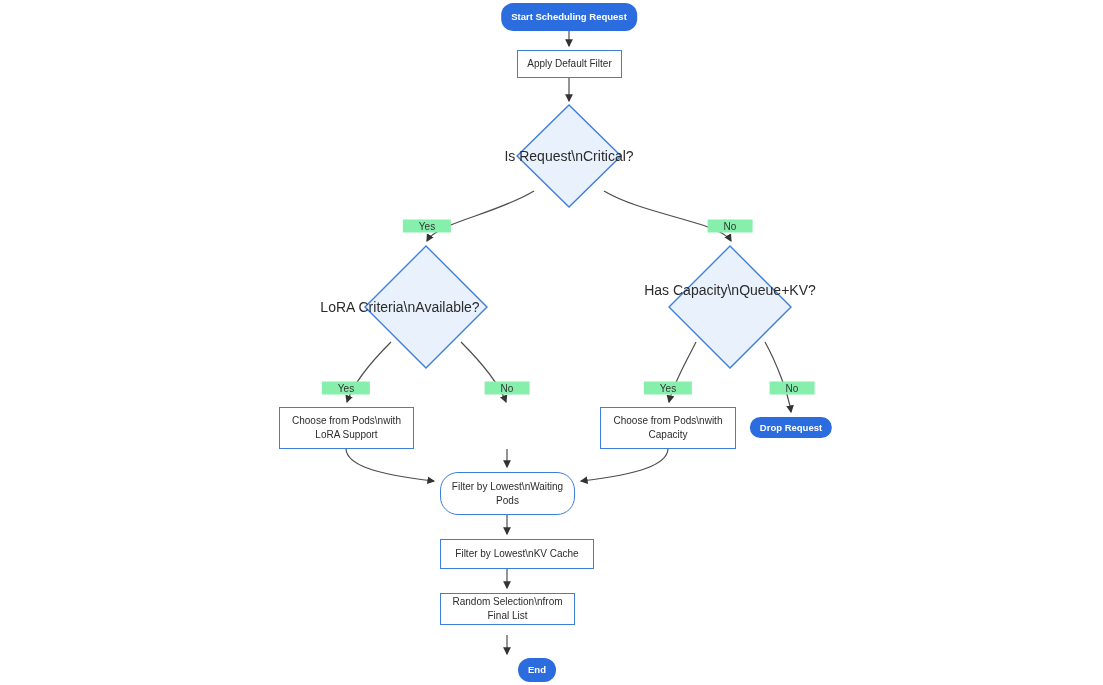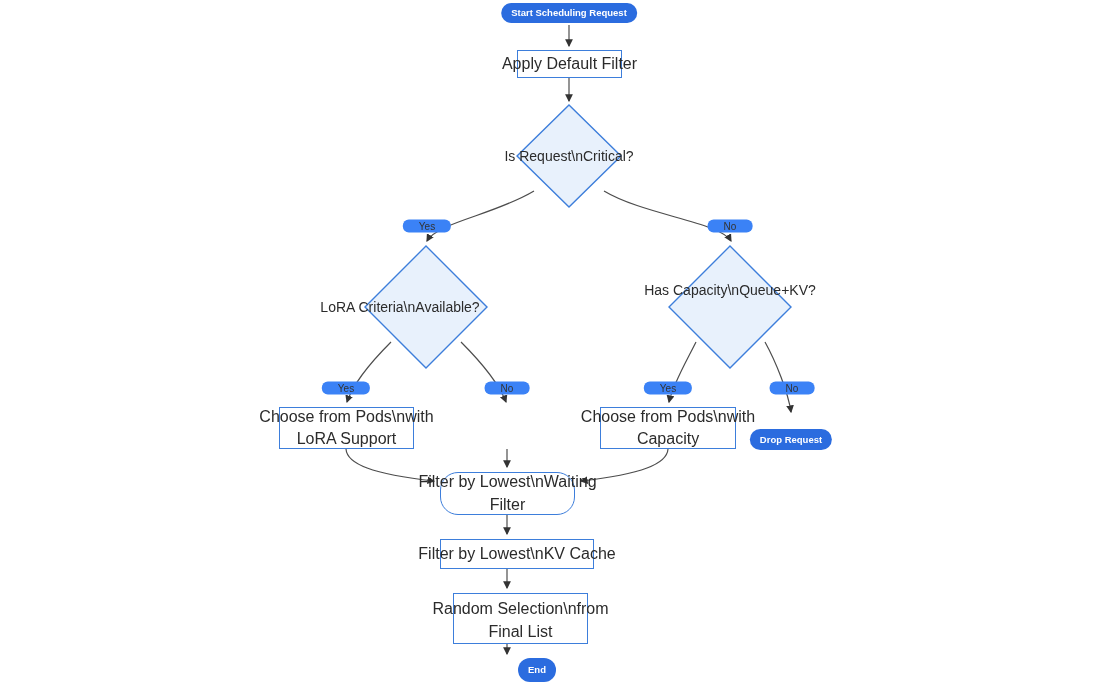--- a/index.html
+++ b/index.html
@@ -3,29 +3,29 @@
 <meta charset="utf-8">
 <style>
   * { margin:0; padding:0; box-sizing:border-box; }
   html,body { background:#ffffff; }
   body { font-family:"Liberation Sans", sans-serif; }
   .canvas { position:relative; width:1103px; height:685px; background:#ffffff; overflow:hidden; }
   .edges { position:absolute; left:0; top:0; }
   .edge { fill:none; stroke:#4d4d4d; stroke-width:1.2; }
   .diamond { fill:#e8f1fc; stroke:#3d7edb; stroke-width:1.4; }
   .node { position:absolute; display:flex; flex-direction:column; align-items:center; justify-content:center;
-          font-size:16px; color:#2b2b2b; text-align:center; line-height:1.4; }
+          font-size:10px; color:#2b2b2b; text-align:center; line-height:1.4; }
   .rect { background:#ffffff; border:1.4px solid #3d7edb; }
   .pill { background:#2b6cdf; color:#ffffff; border-radius:12px; font-weight:600; font-size:9.5px;
           padding:0 10px; white-space:nowrap; transform:translateX(-50%); }
   .node-line { display:block; white-space:nowrap; }
   .diamond-label { position:absolute; transform:translate(-50%,-50%); font-size:14px; color:#2b2b2b;
                    white-space:nowrap; text-align:center; }
-  .edge-label { position:absolute; transform:translate(-50%,-50%); background:#3b82f6; color:#333333;
-                font-size:10px; padding:0 16px; line-height:1.3;border-radius:6px; }
+  .edge-label { position:absolute; transform:translate(-50%,-50%); background:#86efac; color:#333333;
+                font-size:10px; padding:0 16px; line-height:1.3; }
 </style>
 </head>
 <body>
 
 <div class="canvas">
 
   <svg class="edges" width="1103" height="685" viewBox="0 0 1103 685">
     <defs>
       <marker id="arrowhead" viewBox="0 0 10 10" refX="8.5" refY="5" markerWidth="6.5" markerHeight="6.5" orient="auto-start-reverse">
         <path d="M0,0 L10,5 L0,10 z" fill="#333333"></path>
@@ -45,21 +45,21 @@
     <path class="edge" d="M668,449 C667,464 642,474 581,481" marker-end="url(#arrowhead)"></path>
     <path class="edge" d="M507,515 L507,534" marker-end="url(#arrowhead)"></path>
     <path class="edge" d="M507,569 L507,588" marker-end="url(#arrowhead)"></path>
     <path class="edge" d="M507,635 L507,654" marker-end="url(#arrowhead)"></path>
 
     <polygon class="diamond" points="569,105 621,156 569,207 517,156"></polygon>
     <polygon class="diamond" points="426,246 487,307 426,368 365,307"></polygon>
     <polygon class="diamond" points="730,246 791,307 730,368 669,307"></polygon>
   </svg>
 
-  <div class="node pill" style="left:569px; top:3px; height:20px;">
+  <div class="node pill" style="left:569px; top:3px; height:28px;">
     <span class="node-line">Start Scheduling Request</span>
   </div>
 
   <div class="node rect" style="left:517px; top:50px; width:105px; height:28px;">
     <span class="node-line">Apply Default Filter</span>
   </div>
 
   <div class="diamond-label" style="left:569px; top:156px;">Is Request\nCritical?</div>
 
   <div class="diamond-label" style="left:400px; top:307px;">LoRA Criteria\nAvailable?</div>
@@ -70,34 +70,34 @@
     <span class="node-line">Choose from Pods\nwith</span>
     <span class="node-line">LoRA Support</span>
   </div>
 
 
   <div class="node rect" style="left:600px; top:407px; width:136px; height:42px;">
     <span class="node-line">Choose from Pods\nwith</span>
     <span class="node-line">Capacity</span>
   </div>
 
-  <div class="node pill" style="left:791px; top:417px; height:21px;margin-top:12px;">
+  <div class="node pill" style="left:791px; top:417px; height:21px;">
     <span class="node-line">Drop Request</span>
   </div>
 
   <div class="node rect" style="left:440px; top:472px; width:135px; height:43px;border-radius:18px;">
     <span class="node-line">Filter by Lowest\nWaiting</span>
-    <span class="node-line">Filter</span>
+    <span class="node-line">Pods</span>
   </div>
 
   <div class="node rect" style="left:440px; top:539px; width:154px; height:30px;">
     <span class="node-line">Filter by Lowest\nKV Cache</span>
   </div>
 
-  <div class="node rect" style="left:453px; top:593px; width:135px; height:51px;justify-content:flex-end;">
+  <div class="node rect" style="left:440px; top:593px; width:135px; height:32px;">
     <span class="node-line">Random Selection\nfrom</span>
     <span class="node-line">Final List</span>
   </div>
 
   <div class="node pill" style="left:507px; top:658px; height:24px; border-radius:12px;margin-left:30px;">
     <span class="node-line">End</span>
   </div>
 
   <div class="edge-label" style="left:427px; top:226px;">Yes</div>
   <div class="edge-label" style="left:730px; top:226px;">No</div>

